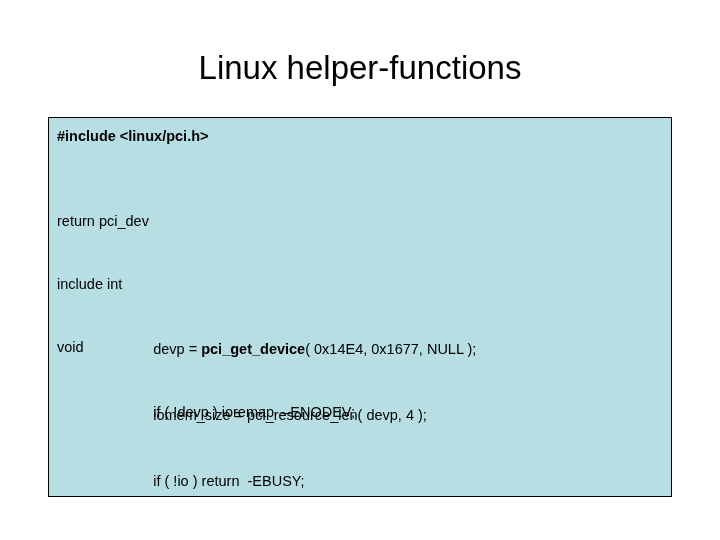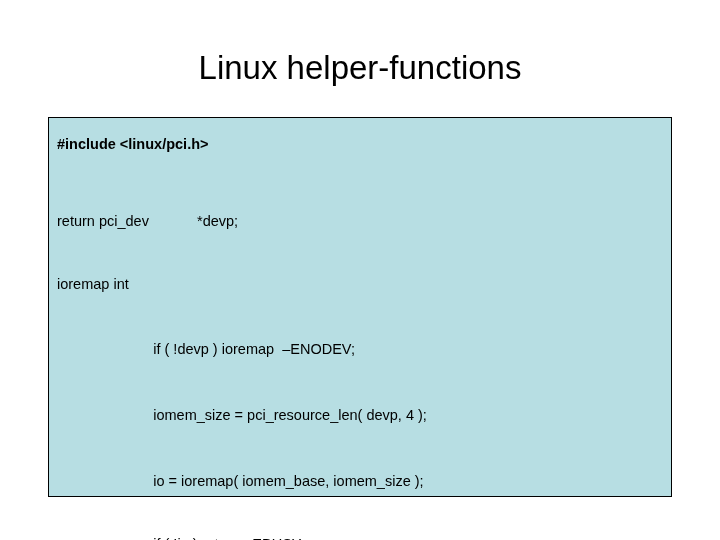--- a/index.html
+++ b/index.html
@@ -54,21 +54,20 @@
     font-weight: 400;
     line-height: 21px;
     white-space: pre;
   }
 
   #include-line {
     position: absolute;
     left: 8px;
     top: 8px;
     font-weight: 700;
-    margin-top: 8px;
   }
 
   #declarations {
     position: absolute;
     left: 8px;
     top: 51px;
   }
   .decl-row {
     display: flex;
     line-height: 21px;
@@ -106,44 +105,44 @@
 
   <div id="slide-title">Linux helper-functions</div>
 
   <div id="code-box">
 
     <div id="include-line" class="code-text">#include &lt;linux/pci.h&gt;</div>
 
     <div id="declarations" class="code-text">
       <div class="decl-row">
         <span class="decl-type">return pci_dev</span>
-        <span class="decl-name">*devp;</span>
       </div>
       <div class="decl-row">
-        <span class="decl-type">ioremap int</span>
+        <span class="decl-type">include int</span>
       </div>
       <div class="decl-row">
+        <span class="decl-type">void</span>
       </div>
     </div>
 
     <div id="block-get-device" class="code-block code-text">
+      <div class="code-line">
+        <span>devp = </span><span class="fn-bold">pci_get_device</span><span>( 0x14E4, 0x1677, NULL );</span>
+      </div>
       <div class="code-line">
         <span>if ( !devp ) ioremap  –ENODEV;</span>
       </div>
     </div>
 
     <div id="block-resource" class="code-block code-text">
       <div class="code-line">
         <span>iomem_size = pci_resource_len( devp, 4 );</span>
       </div>
     </div>
 
     <div id="block-ioremap" class="code-block code-text">
       <div class="code-line">
-        <span>io = ioremap( iomem_base, iomem_size );</span>
-      </div>
-      <div class="code-line">
         <span>if ( !io ) return  -EBUSY;</span>
       </div>
     </div>
 
   </div>
 </div>
 
 </body></html>

